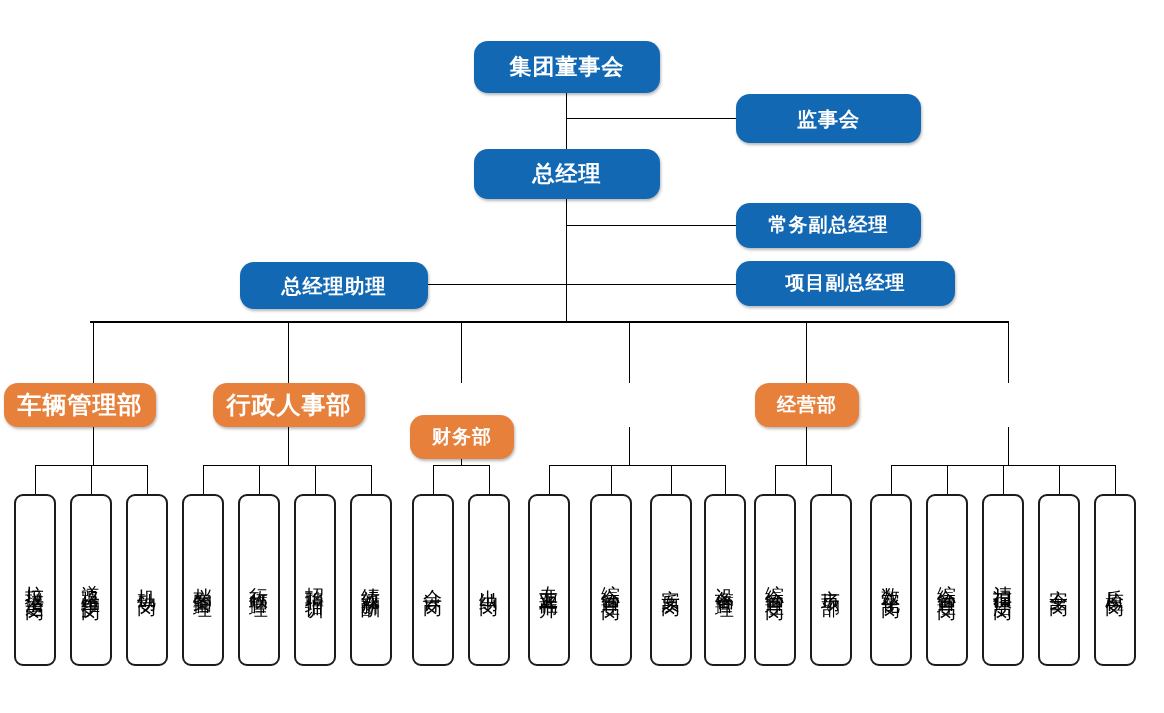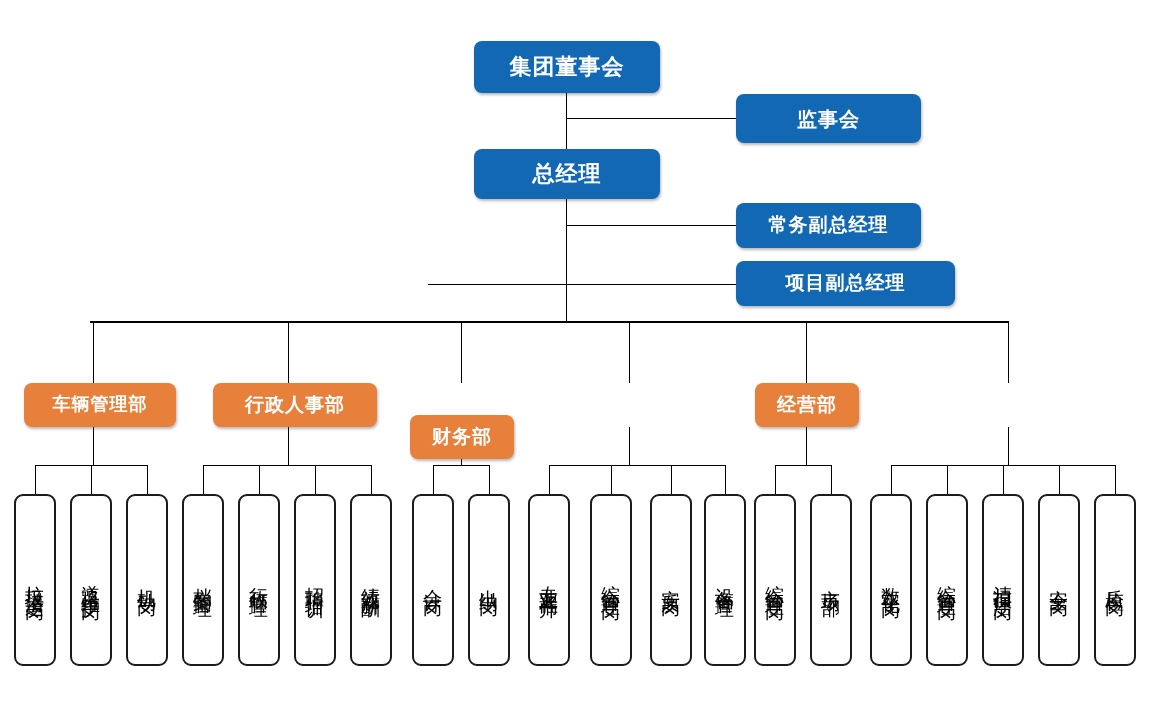--- a/index.html
+++ b/index.html
@@ -25,21 +25,21 @@
   .line.v { width: 1px; }
   .line.bold { background: #000000; }
 
   
   .node {
     position: absolute;
     box-sizing: border-box;
     display: flex;
     align-items: center;
     justify-content: center;
-    border-radius: 8px;
+    border-radius: 14px;
     color: #ffffff;
     font-weight: bold;
     letter-spacing: 1px;
     text-align: center;
     line-height: 1.1;
     box-shadow: 1px 2px 3px rgba(0,0,0,0.28);
     user-select: none;
   }
   .node.blue  { background: #1268B3; }
   .node.orange{ background: #E6803B; }
@@ -144,26 +144,29 @@
   </div>
 
   <div class="node blue" style="left:736px; top:203px; width:185px; height:45px; font-size:19px;">
     <span class="label">常务副总经理</span>
   </div>
 
   <div class="node blue" style="left:736px; top:261px; width:219px; height:45px; font-size:19px;">
     <span class="label">项目副总经理</span>
   </div>
 
-
-  <div class="node orange" style="left:24px; top:383px; width:152px; height:44px; font-size:18px;align-items:center;">
+  <div class="node blue" style="left:240px; top:262px; width:188px; height:47px; font-size:20px;">
+    <span class="label">总经理助理</span>
+  </div>
+
+  <div class="node orange" style="left:4px; top:383px; width:152px; height:44px; font-size:24px;align-items:center;">
     <span class="label">车辆管理部</span>
   </div>
 
-  <div class="node orange" style="left:213px; top:383px; width:164px; height:44px; font-size:19px;">
+  <div class="node orange" style="left:213px; top:383px; width:152px; height:44px; font-size:24px;">
     <span class="label">行政人事部</span>
   </div>
 
   <div class="node orange" style="left:410px; top:383px; width:104px; height:44px; font-size:19px;margin-top:32px;">
     <span class="label">财务部</span>
   </div>
 
 
   <div class="node orange" style="left:755px; top:383px; width:104px; height:44px; font-size:19px;">
     <span class="label">经营部</span>

